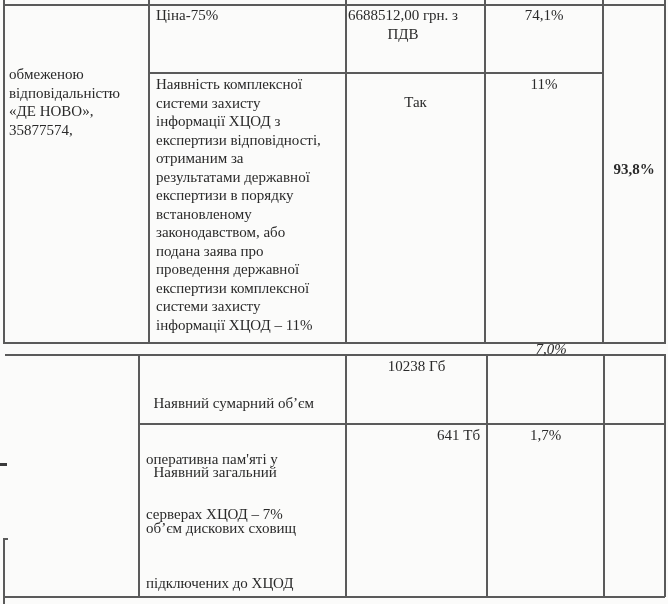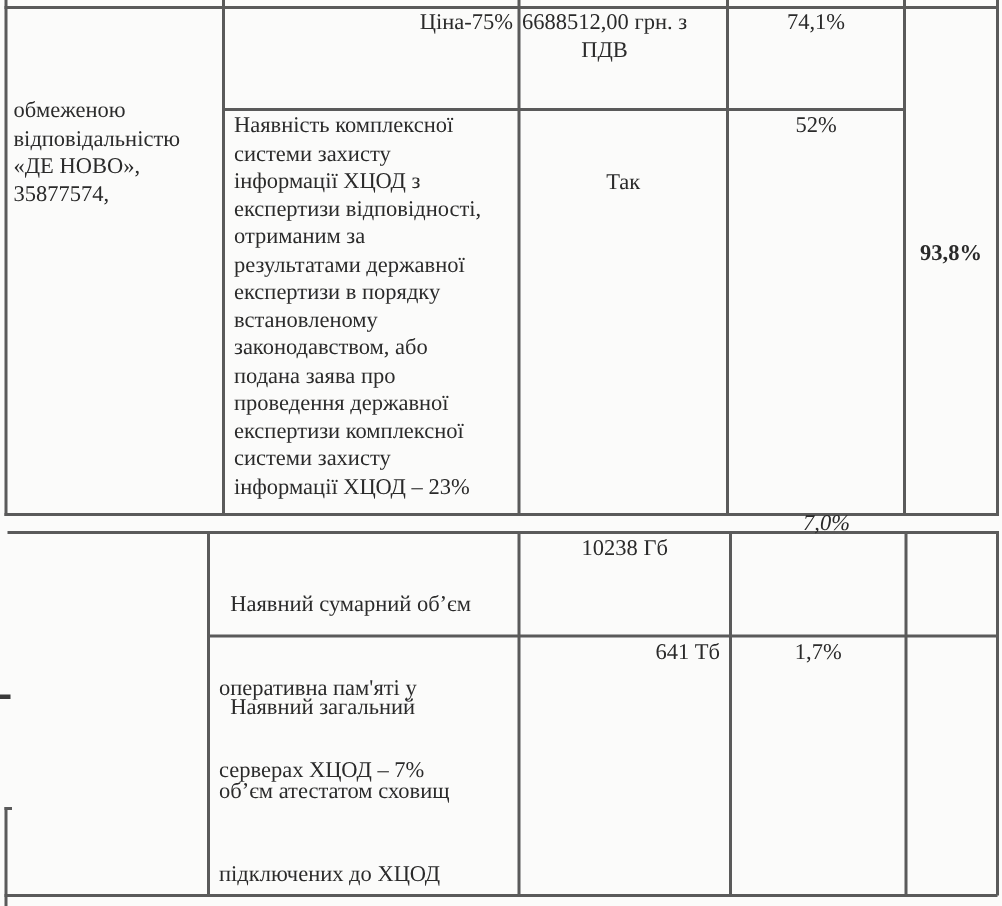--- a/index.html
+++ b/index.html
@@ -37,45 +37,45 @@
   <div class="line v" style="left:602px; top:0px; height:344px;"></div>
   <div class="line v" style="left:664px; top:0px; height:344px;"></div>
 
   <div class="cell left" style="left:9px; top:65px; width:138px;">
     <div>обмеженою</div>
     <div>відповідальністю</div>
     <div>«ДЕ НОВО»,</div>
     <div>35877574,</div>
   </div>
 
-  <div class="cell left" style="left:156px; top:6px; width:186px;text-align:right;">Ціна-75%</div>
+  <div class="cell left" style="left:156px; top:6px; width:186px;">Ціна-75%</div>
   <div class="cell center" style="left:347px; top:6px; width:112px;">
     <div>6688512,00 грн. з</div>
     <div>ПДВ</div>
   </div>
   <div class="cell center" style="left:486px; top:6px; width:116px;">74,1%</div>
 
   <div class="cell left" style="left:156px; top:75px; width:190px;">
     <div>Наявність комплексної</div>
     <div>системи захисту</div>
     <div>інформації ХЦОД з</div>
     <div>експертизи відповідності,</div>
     <div>отриманим за</div>
     <div>результатами державної</div>
     <div>експертизи в порядку</div>
     <div>встановленому</div>
     <div>законодавством, або</div>
     <div>подана заява про</div>
     <div>проведення державної</div>
     <div>експертизи комплексної</div>
     <div>системи захисту</div>
-    <div>інформації ХЦОД – 23%</div>
+    <div>інформації ХЦОД – 11%</div>
   </div>
-  <div class="cell center" style="left:347px; top:93px; width:137px;margin-top:20px;">Так</div>
-  <div class="cell center" style="left:486px; top:75px; width:116px;">52%</div>
+  <div class="cell center" style="left:347px; top:93px; width:137px;">Так</div>
+  <div class="cell center" style="left:486px; top:75px; width:116px;">11%</div>
 
   <div class="cell center bold" style="left:604px; top:160px; width:60px;">93,8%</div>
 </div>
 
 <div>
   <div class="line h" style="left:5px; top:354px; width:660px;"></div>
   <div class="line h" style="left:138px; top:423px; width:527px;"></div>
   <div class="line h" style="left:3px; top:596px; width:662px;"></div>
 
   <div class="line v" style="left:138px; top:354px; height:243px;"></div>
@@ -91,21 +91,21 @@
   <div class="cell left" style="left:146px; top:357px; width:198px; white-space:pre;">
     <div>  Наявний сумарний об’єм</div>
     <div>оперативна пам'яті у</div>
     <div>серверах ХЦОД – 7%</div>
   </div>
   <div class="cell center" style="left:347px; top:357px; width:139px;">10238 Гб</div>
   <div class="cell center" style="left:488px; top:340px; width:126px;font-style:italic;">7,0%</div>
 
   <div class="cell left" style="left:146px; top:426px; width:198px; white-space:pre;">
     <div>  Наявний загальний</div>
-    <div>об’єм атестатом сховищ</div>
+    <div>об’єм дискових сховищ</div>
     <div>підключених до ХЦОД</div>
     
     
     
     
     
     
   </div>
   <div class="cell center" style="left:347px; top:426px; width:139px;margin-left:42px;">641 Тб</div>
   <div class="cell center" style="left:488px; top:426px; width:115px;">1,7%</div>

